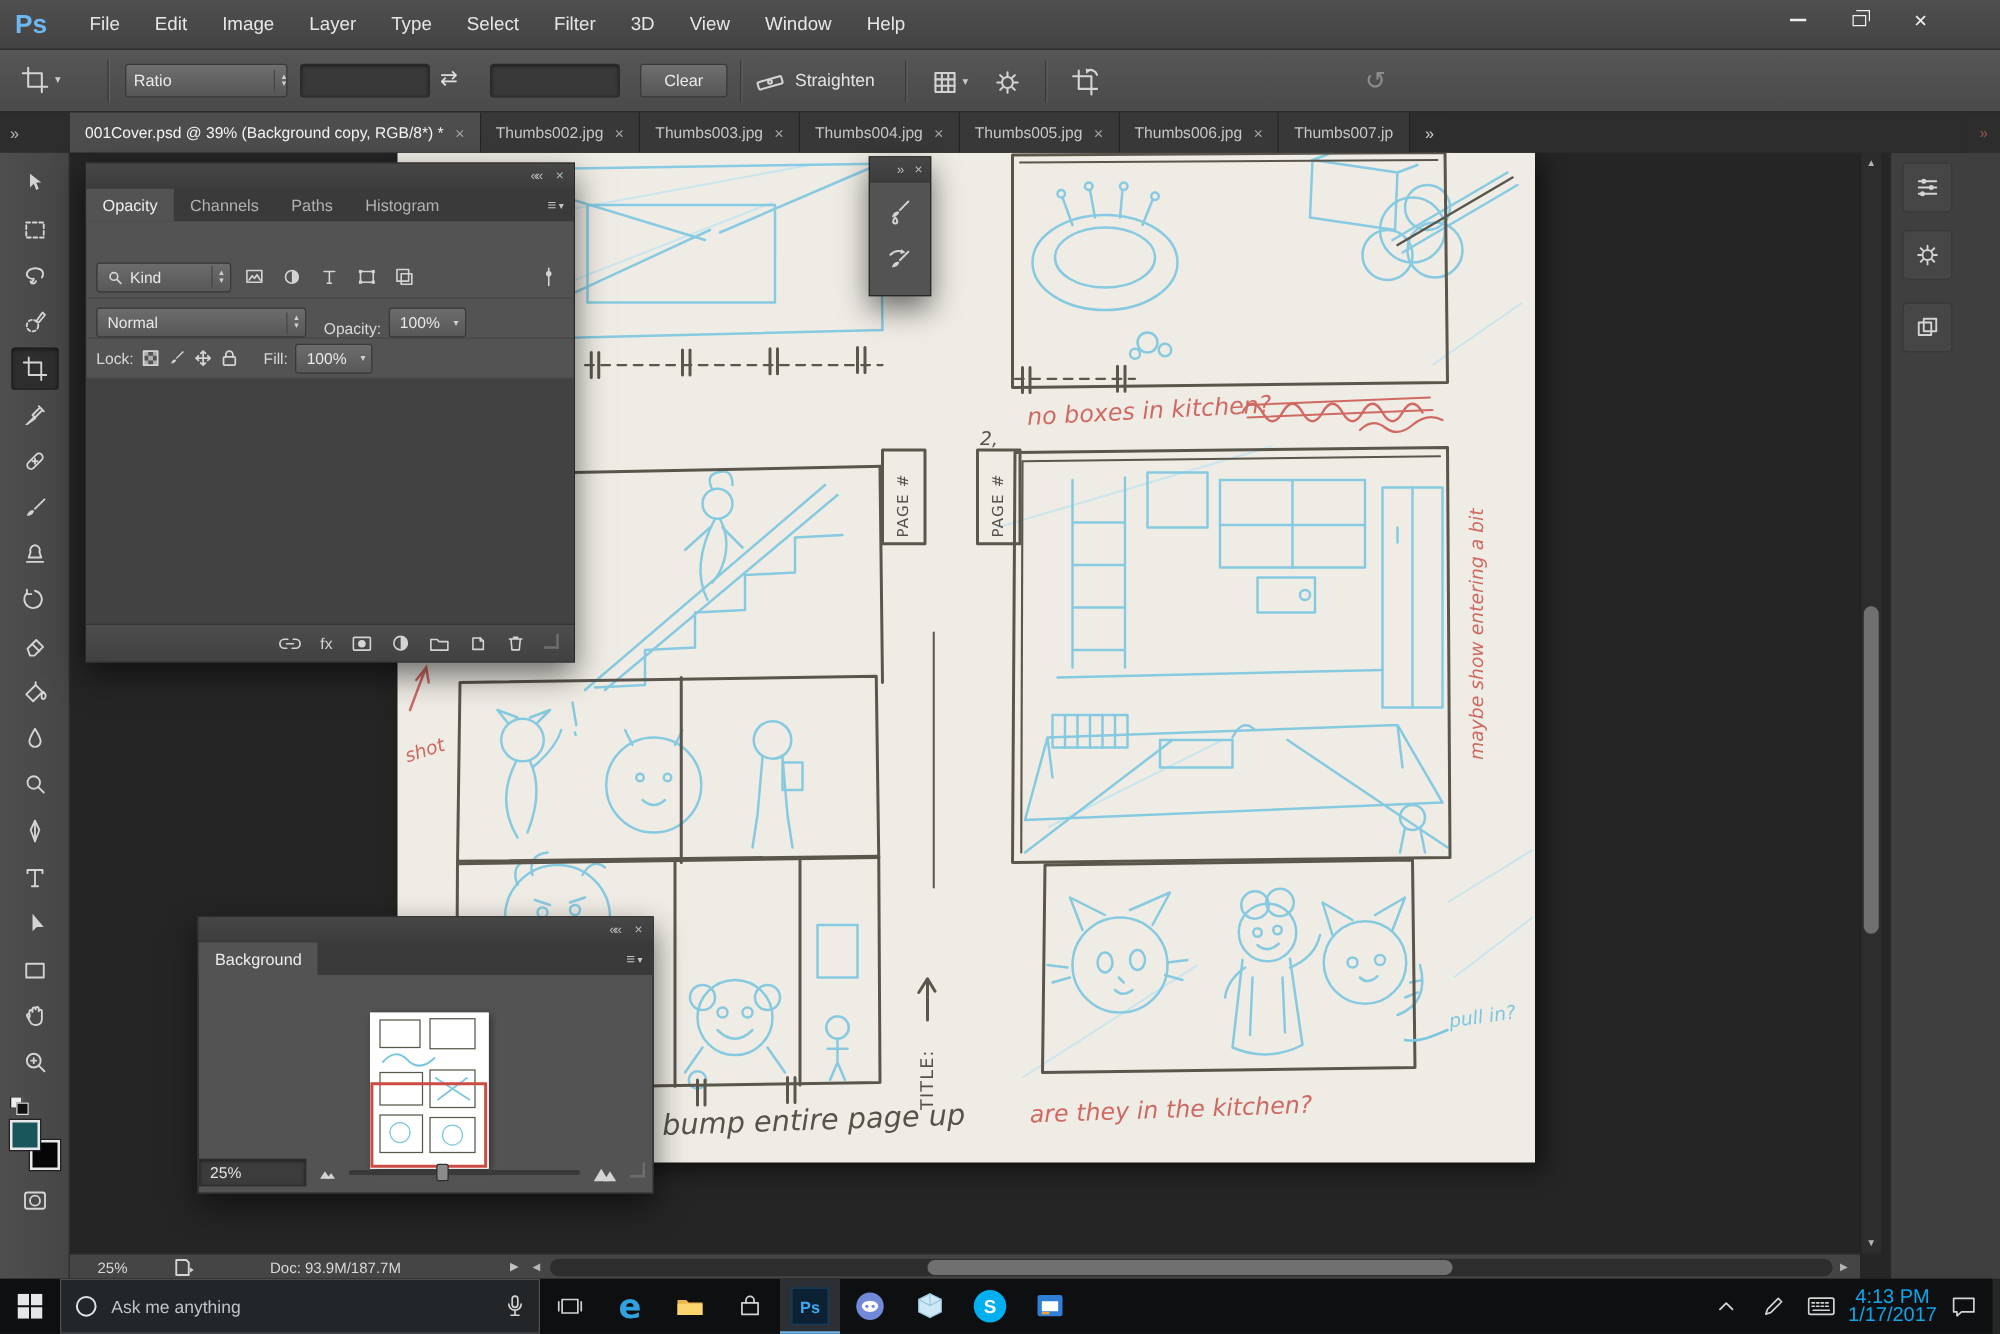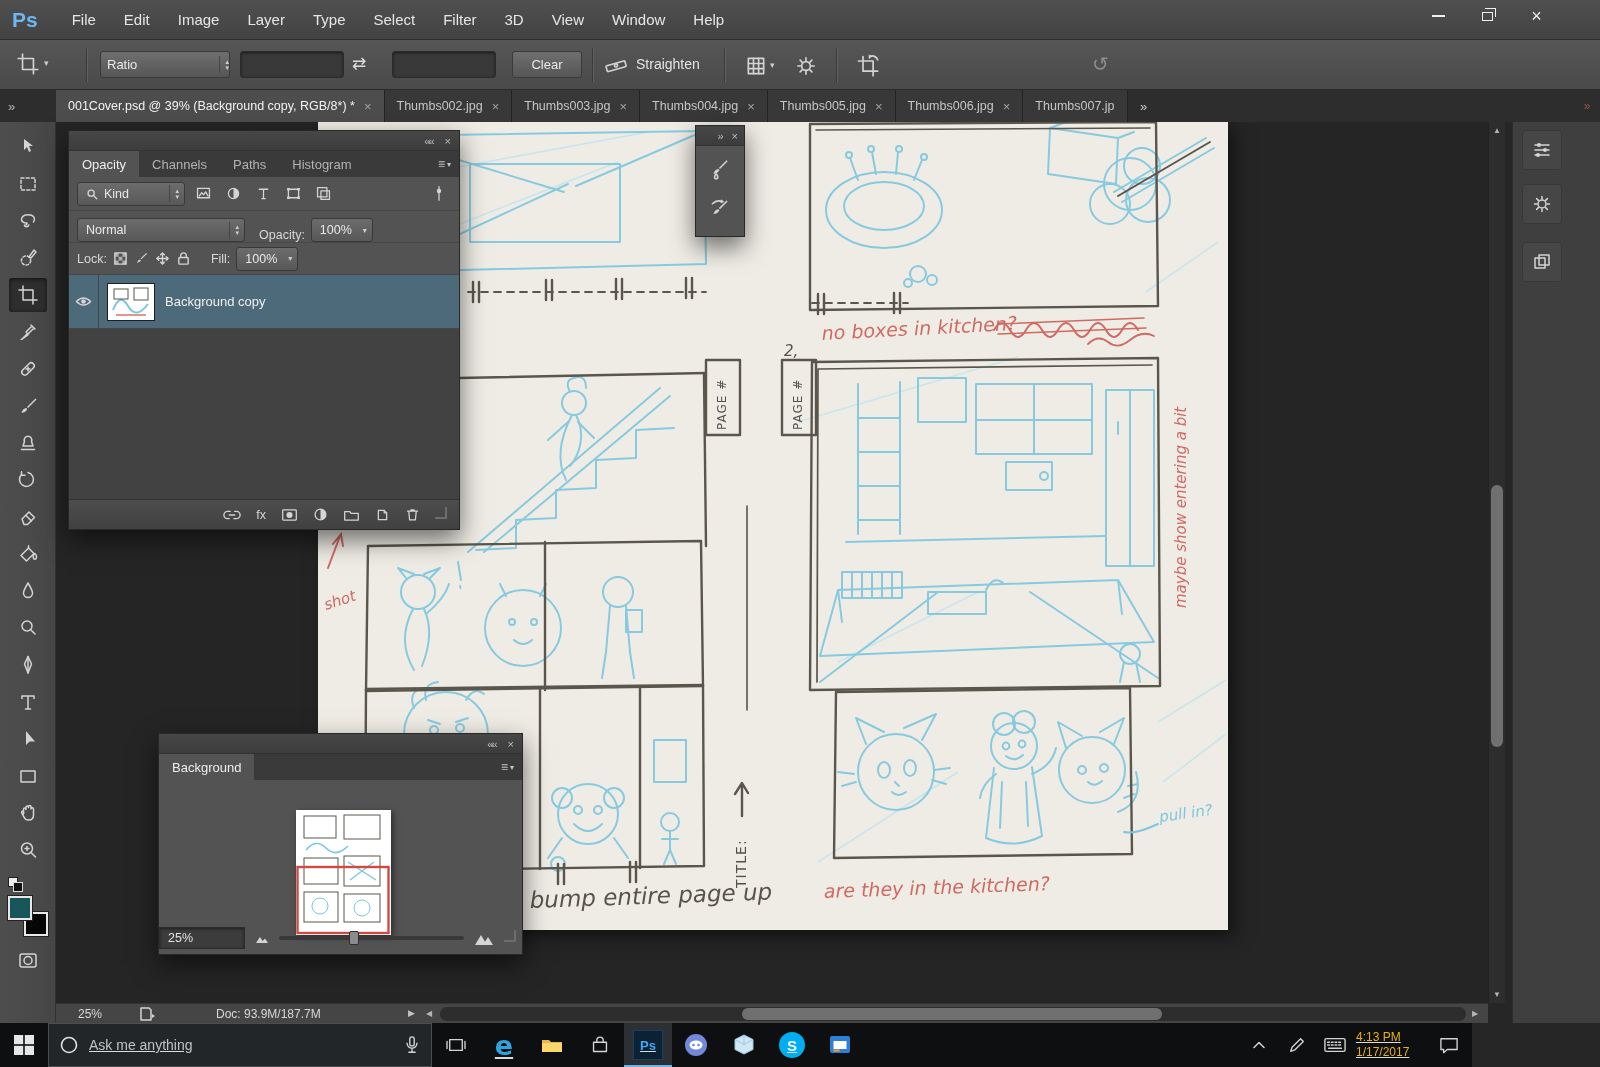--- a/index.html
+++ b/index.html
@@ -97,32 +97,32 @@
 .nav-bottomrow{position:absolute;left:0;right:0;bottom:4px;height:24px;display:flex;align-items:center;}
 .nav-zoombox{width:86px;height:22px;background:#3c3c3c;border:1px solid #2d2d2d;box-shadow:inset 0 1px 3px rgba(0,0,0,.5);display:flex;align-items:center;padding-left:8px;font-size:12.5px;color:#e2e2e2;}
 .nav-track{position:relative;height:4px;background:#393939;border-radius:2px;flex:1;margin:0 10px;}
 .nav-sliderthumb{position:absolute;left:70px;top:-5px;width:10px;height:14px;background:#8b8b8b;border:1px solid #2e2e2e;border-radius:2px;}
 
 
 .mini-body{display:flex;flex-direction:column;align-items:center;gap:8px;padding-top:8px;}
 .mini-tool{width:34px;height:30px;display:flex;align-items:center;justify-content:center;border-radius:3px;}
 
 
-.taskbar{position:absolute;left:0;top:1023px;width:1472px;height:44px;background:#0d0f11;display:flex;align-items:stretch;z-index:100;text-decoration:underline;}
+.taskbar{position:absolute;left:0;top:1023px;width:1594px;height:44px;background:#0d0f11;display:flex;align-items:stretch;z-index:100;}
 .tb-btn{width:48px;display:flex;align-items:center;justify-content:center;}
 .search-box{width:384px;margin:0;background:#232628;border:1px solid #4b4e51;display:flex;align-items:center;gap:10px;padding:0 10px;}
 .search-text{font-size:14px;color:#bfc3c6;flex:1;}
 .tb-app{width:48px;display:flex;align-items:center;justify-content:center;position:relative;}
 .tb-app.active{background:#2c3034;box-shadow:inset 0 -2px 0 #6fb3e0;}
 .edge-e{font-size:27px;font-weight:bold;color:#30a2dd;font-family:"DejaVu Sans",sans-serif;}
 .ps-tile{width:30px;height:30px;background:#0c2234;border:1px solid #17415f;display:flex;align-items:center;justify-content:center;}
 .ps-tile span{color:#3fa9f5;font-size:13px;font-weight:bold;}
 .tray{margin-left:auto;display:flex;align-items:center;gap:4px;padding-right:6px;}
 .tray-btn{width:34px;height:44px;display:flex;align-items:center;justify-content:center;}
-.clock{width:72px;font-size:12px;color:#eab308;line-height:15px;}
+.clock{width:72px;text-align:center;font-size:16px;color:#0ea5e9;line-height:15px;}
 .skype-circle{width:26px;height:26px;border-radius:50%;background:#00aff0;display:flex;align-items:center;justify-content:center;color:#fff;font-weight:bold;font-size:15px;}
 </style>
 </head>
 <body>
 
 <div>
 
 <header class="menubar">
   <span class="ps-logo">Ps</span>
   <span class="menu-item">File</span>
@@ -584,21 +584,21 @@
   <div class="panel-tabs">
     <div class="panel-tab active">Opacity</div>
     <div class="panel-tab">Channels</div>
     <div class="panel-tab">Paths</div>
     <div class="panel-tab">Histogram</div>
     <div class="panel-menu">
           <span>≡</span>
           <span style="font-size:8px;">▾</span>
         </div>
   </div>
-  <div class="lp-row" style="height:34px;">
+  <div class="lp-row" style="height:34px;margin-top:28px;">
     <div class="combo" style="width:108px;">
       <svg class="ic" width="12" height="12" viewBox="0 0 14 14">
             <circle cx="6" cy="6" r="3.6"></circle>
             <path d="M9 9 L12.5 12.5"></path>
           </svg>
       <span>Kind</span>
       <span class="combo-stepper">
             <span>▴</span>
             <span>▾</span>
           </span>
@@ -681,38 +681,20 @@
             <path d="M5 7 V5 a3 3 0 0 1 6 0 V7"></path>
           </svg>
         </span>
     <span class="lp-label" style="margin-left:14px;">Fill:</span>
     <div class="combo" style="width:62px;">
       <span>100%</span>
       <span style="margin-left:auto;font-size:8px;color:#cfcfcf;">▾</span>
     </div>
   </div>
   <div class="layers-list" style="height:226px;">
-    <div class="layer-row selected">
-      <div class="eye-cell">
-        <svg class="ic" width="17" height="13" viewBox="0 0 18 13">
-              <path d="M1.5 6.5 Q9 -1 16.5 6.5 Q9 14 1.5 6.5 Z"></path>
-              <circle class="f" cx="9" cy="6.5" r="2.4"></circle>
-            </svg>
-      </div>
-      <div class="layer-thumb">
-        <svg width="46" height="36" viewBox="0 0 46 36">
-              <rect width="46" height="36" fill="#ffffff"></rect>
-              <path d="M5 26 Q12 8 20 22 T40 20" stroke="#7cc7e0" stroke-width="2" fill="none"></path>
-              <rect x="6" y="5" width="14" height="10" stroke="#5a564c" fill="none"></rect>
-              <rect x="26" y="4" width="14" height="12" stroke="#5a564c" fill="none"></rect>
-              <path d="M8 31 H38" stroke="#cf6a63" stroke-width="1.4"></path>
-            </svg>
-      </div>
-      <span class="layer-name">Background copy</span>
-    </div>
   </div>
   <div class="panel-bottom">
     <span>
           <svg class="ic" width="18" height="14" viewBox="0 0 20 14">
             <path d="M7 11 H5 a4 4 0 0 1 0 -8 H8"></path>
             <path d="M13 3 H15 a4 4 0 0 1 0 8 H12"></path>
             <path d="M7 7 H13"></path>
           </svg>
         </span>
     <span class="fx-label">fx</span>

